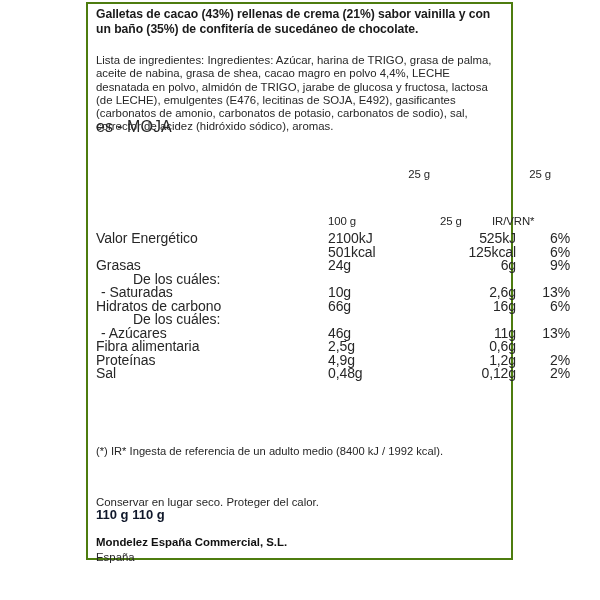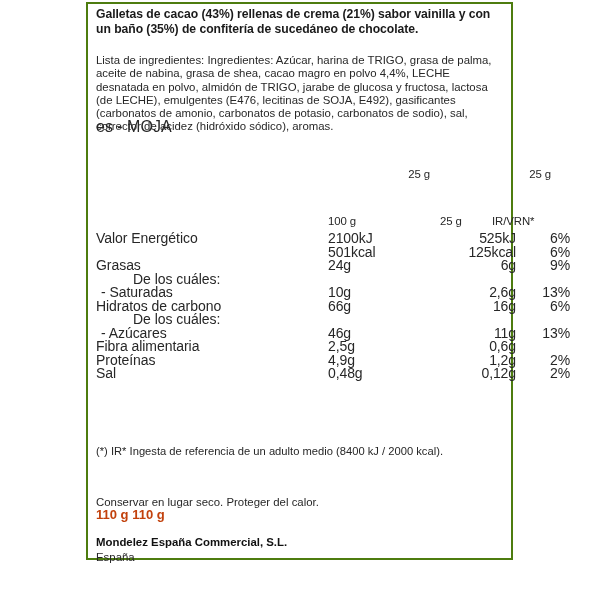--- a/index.html
+++ b/index.html
@@ -152,21 +152,21 @@
     color: #272727;
     white-space: nowrap;
     margin-top: 15px;
   }
   #net-weight {
     position: absolute;
     left: 8px;
     top: 503px;
     font-size: 13px;
     font-weight: bold;
-    color: #c2410c;
+    color: #0f172a;
     white-space: nowrap;
   }
 
   #company-block {
     position: absolute;
     left: 8px;
     top: 531px;
     font-size: 11.4px;
     line-height: 14.6px;
     color: #272727;
@@ -269,21 +269,21 @@
 
       <div class="nrow" style="top:363px">
         <span class="nlabel">Sal</span>
         <span class="v100">0,48g</span>
         <span class="v25">0,12g</span>
         <span class="vir">2%</span>
       </div>
 
     </div>
 
-    <div id="ir-note">(*) IR* Ingesta de referencia de un adulto medio (8400 kJ / 2000 kcal).</div>
+    <div id="ir-note">(*) IR* Ingesta de referencia de un adulto medio (8400 kJ / 1992 kcal).</div>
 
     <div id="storage-note">Conservar en lugar seco. Proteger del calor.</div>
 
     <div id="net-weight">110 g 110 g</div>
 
     <div id="company-block">
       <div id="company-name">Mondelez España Commercial, S.L.</div>
       <div>España</div>
     </div>
 

